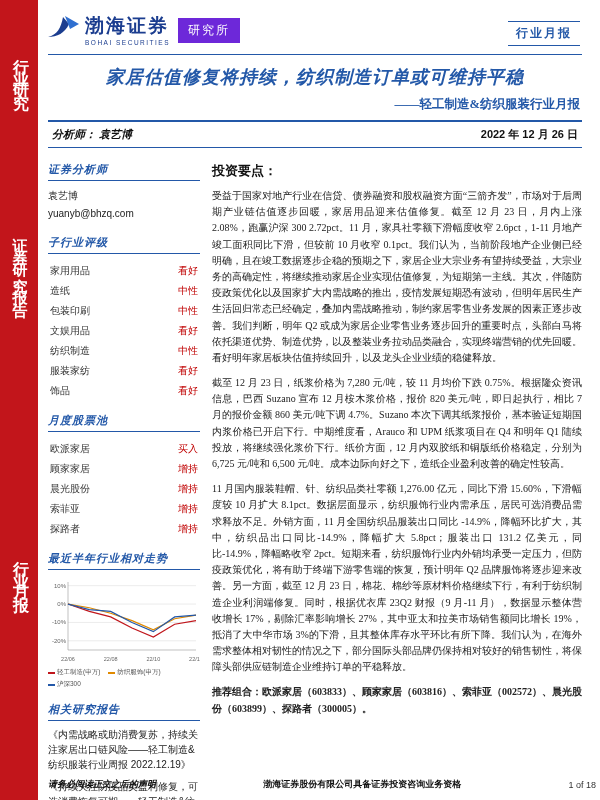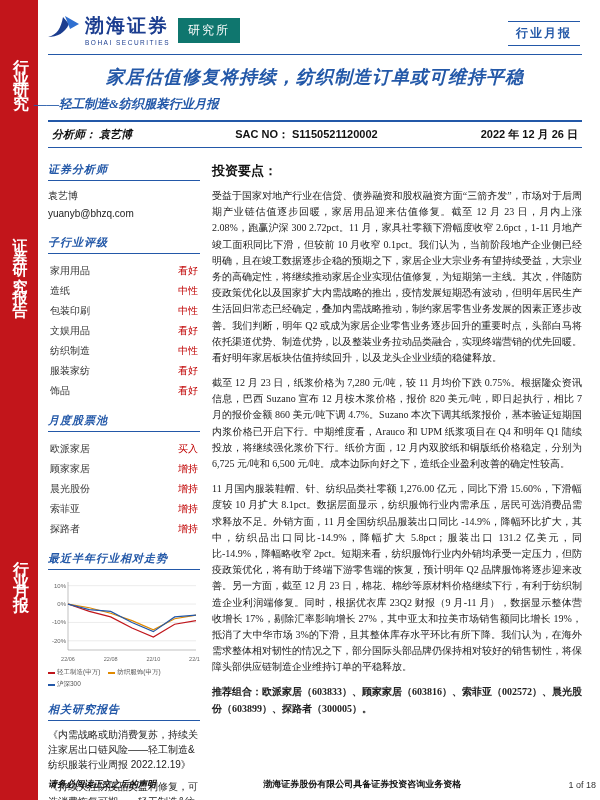--- a/index.html
+++ b/index.html
@@ -17,33 +17,33 @@
   }
   .v1 { top: 46px; }
   .v2 { top: 226px; font-size: 15px; letter-spacing: 13px; }
   .v3 { top: 548px; }
   
   .page { position: absolute; left: 34px; top: 0; width: 562px; height: 800px; }
   .header { display: flex; align-items: flex-start; padding: 13px 16px 0 12px; }
   .logo { display: flex; align-items: center; gap: 5px; }
   .brand-cn { font-size: 19px; font-weight: bold; color: #1b3d8f; font-family: "Liberation Serif", serif; letter-spacing: 2px; }
   .brand-en { font-size: 6.5px; color: #1b3d8f; letter-spacing: 1.5px; }
-  .dept-badge { background: #0f766e; color: #fff; font-size: 12px; padding: 4px 10px; margin-left: 8px; margin-top: 5px; letter-spacing: 2px; }
+  .dept-badge { background: #6d28d9; color: #fff; font-size: 12px; padding: 4px 10px; margin-left: 8px; margin-top: 5px; letter-spacing: 2px; }
   .report-type {
     margin-left: auto; margin-top: 8px; color: #2358a8; font-size: 12px; font-weight: bold;
     border-top: 1px solid #2358a8; border-bottom: 1px solid #2358a8; padding: 3px 8px; letter-spacing: 2px;
   }
   .header-rule { border-top: 1px solid #2358a8; margin: 8px 14px 0 14px; }
   .title {
     color: #2358a8; font-size: 18px; font-weight: bold; font-style: italic; text-align: center;
     margin-top: 10px; font-family: "Liberation Serif", serif; letter-spacing: 1px;
   }
   .subtitle {
-    color: #2358a8; font-size: 12.5px; font-weight: bold; font-style: italic;
-    text-align: left; padding-right: 16px; margin-top: 7px; font-family: "Liberation Serif", serif;
+    color: #2358a8; font-size: 12.5px; font-weight: bold; 
+    text-align: right; padding-right: 16px; margin-top: 7px; font-family: "Liberation Serif", serif;
   }
   .info-band {
     margin: 7px 14px 0 14px; border-top: 2px solid #2358a8; border-bottom: 1px solid #2358a8;
     display: flex; justify-content: space-between; align-items: center; padding: 5px 4px; font-size: 11px;
   }
   .lbl-i { font-style: italic; font-weight: bold; font-family: "Liberation Serif", serif; color: #111; }
   .b { font-weight: bold; color: #111; }
   
   .columns { display: flex; gap: 12px; padding: 6px 14px 0 14px; }
   .left-col { width: 152px; flex: none; font-size: 10px; }
@@ -110,24 +110,20 @@
 
   <div class="header-rule"></div>
 
   <h1 class="title">家居估值修复将持续，纺织制造订单或可维持平稳</h1>
   <div class="subtitle">——轻工制造&amp;纺织服装行业月报</div>
 
   <div class="info-band">
     <div>
       <span class="lbl-i">分析师：</span>
       <span class="lbl-i">袁艺博</span>
-    </div>
-    <div>
-      <span class="b">SAC NO：</span>
-      <span class="b">S1150521120002</span>
     </div>
     <div class="b">2022 年 12 月 26 日</div>
   </div>
 
   <div class="columns">
 
     <aside class="left-col">
 
       <div class="sec-h">证券分析师</div>
       <div class="an-line">袁艺博</div>

